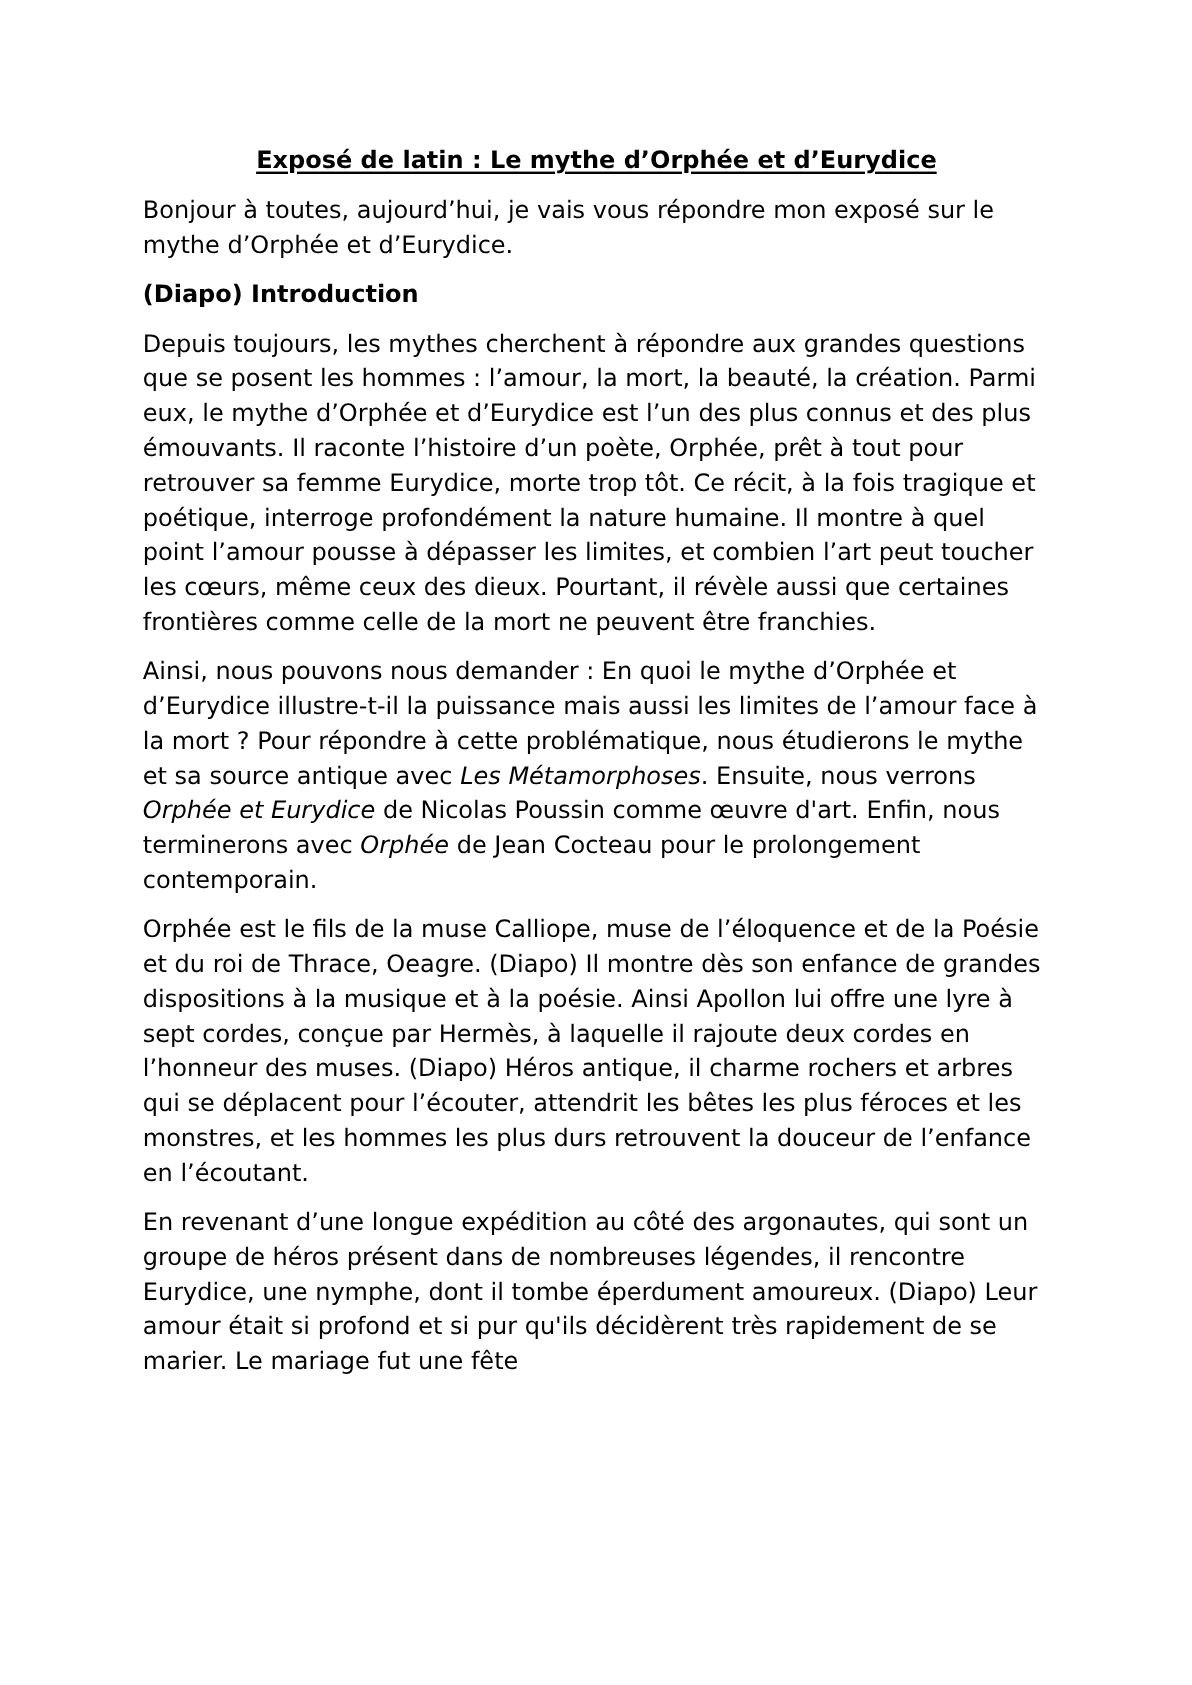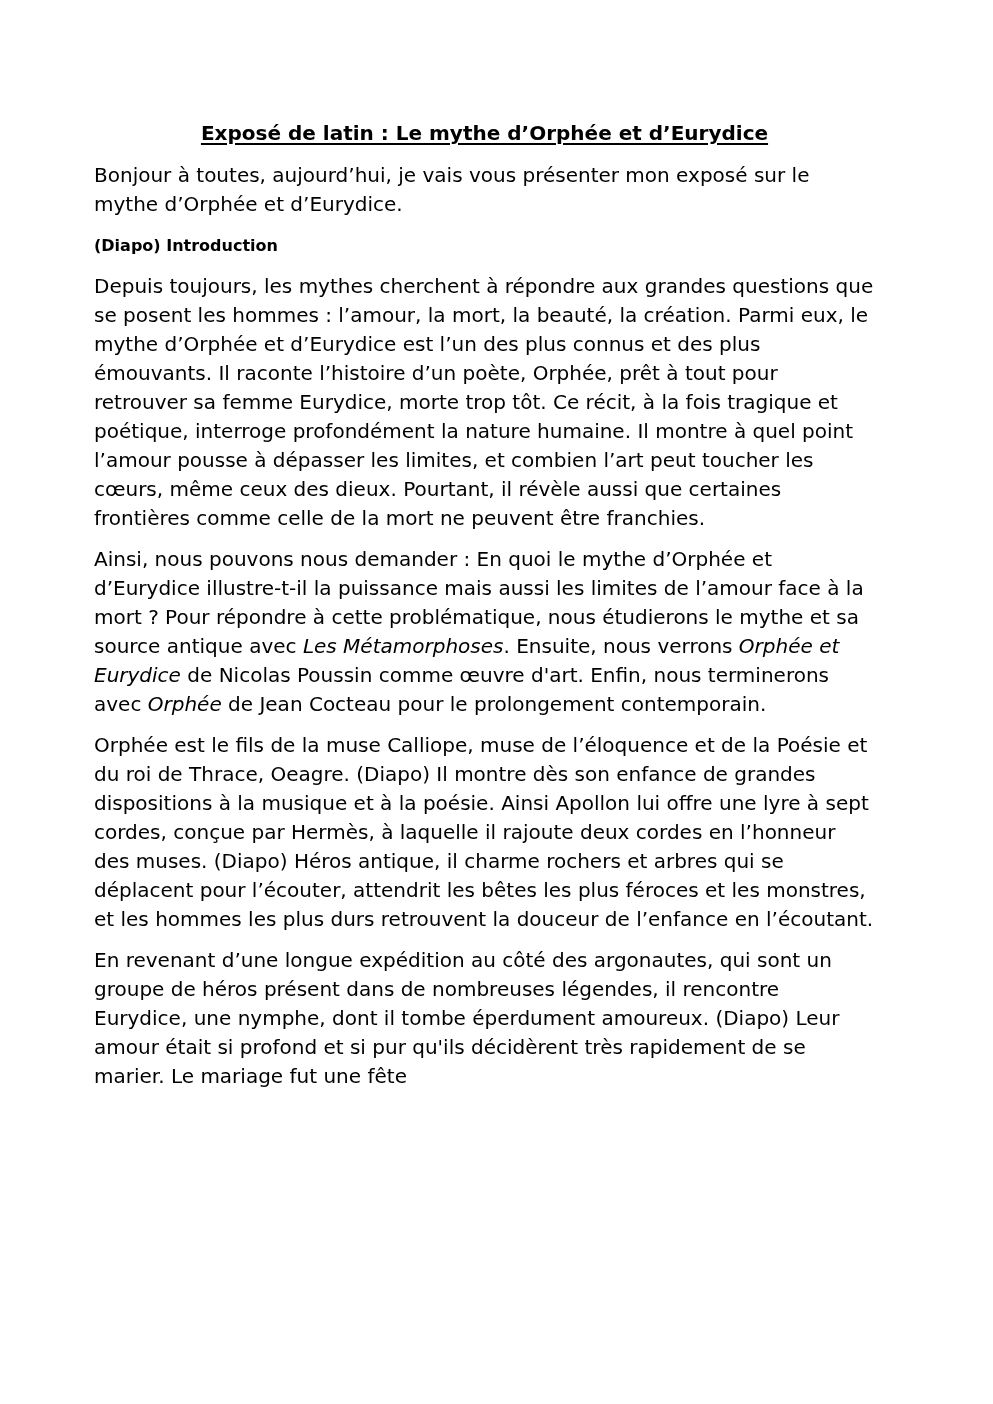--- a/index.html
+++ b/index.html
@@ -5,21 +5,21 @@
   html, body {
     margin: 0;
     padding: 0;
     background: #ffffff;
   }
   .page {
     position: relative;
     width: 993px;
     height: 1404px;
     box-sizing: border-box;
-    padding: 118px 118px 0 94px;
+    padding: 118px 118px 0 119px;
     background: #ffffff;
     color: #000000;
     font-family: "DejaVu Sans", "Liberation Sans", sans-serif;
     font-size: 20px;
     line-height: 29px;
     overflow: hidden;
   }
   .doc-title {
     margin: 0 0 13px 0;
     font-size: 20px;
@@ -30,21 +30,21 @@
   .doc-title .underlined {
     text-decoration: underline;
     text-decoration-thickness: 2px;
     text-underline-offset: 3px;
   }
   p.body-par {
     margin: 0 0 12px 0;
   }
   h2.sub-heading {
     margin: 0 0 12px 0;
-    font-size: 16px;
+    font-size: 20px;
     line-height: 29px;
     font-weight: bold;
   }
   h2.numbered-heading {
     margin: 1px 0 13px 0;
     padding-left: 27px;
     font-size: 22px;
     line-height: 31px;
     font-weight: bold;
   }
@@ -54,21 +54,21 @@
   }
   i { }
 </style>
 </head>
 <body>
 
 <div class="page">
 
   <h1 class="doc-title"><span class="underlined">Exposé de latin : Le mythe d’Orphée et d’Eurydice</span></h1>
 
-  <p class="body-par">Bonjour à toutes, aujourd’hui, je vais vous présenter mon exposé sur le mythe d’Orphée et d’Eurydice.</p>
+  <p class="body-par">Bonjour à toutes, aujourd’hui, je vais vous répondre mon exposé sur le mythe d’Orphée et d’Eurydice.</p>
 
   <h2 class="sub-heading">(Diapo) Introduction</h2>
 
   <p class="body-par">Depuis toujours, les mythes cherchent à répondre aux grandes questions que se posent les hommes : l’amour, la mort, la beauté, la création. Parmi eux, le mythe d’Orphée et d’Eurydice est l’un des plus connus et des plus émouvants. Il raconte l’histoire d’un poète, Orphée, prêt à tout pour retrouver sa femme Eurydice, morte trop tôt. Ce récit, à la fois tragique et poétique, interroge profondément la nature humaine. Il montre à quel point l’amour pousse à dépasser les limites, et combien l’art peut toucher les cœurs, même ceux des dieux. Pourtant, il révèle aussi que certaines frontières comme celle de la mort ne peuvent être franchies.</p>
 
 
   <p class="body-par"><span>Ainsi, nous pouvons nous demander : En quoi le mythe d’Orphée et d’Eurydice illustre-t-il la puissance mais aussi les limites de l’amour face à la mort ? Pour répondre à cette problématique, nous étudierons le mythe et sa source antique avec </span><i>Les Métamorphoses</i><span>. Ensuite, nous verrons </span><i>Orphée et Eurydice</i><span> de Nicolas Poussin comme œuvre d'art. Enfin, nous terminerons avec </span><i>Orphée</i><span> de Jean Cocteau pour le prolongement contemporain.</span></p>
 
 
   <p class="body-par">Orphée est le fils de la muse Calliope, muse de l’éloquence et de la Poésie et du roi de Thrace, Oeagre. (Diapo) Il montre dès son enfance de grandes dispositions à la musique et à la poésie. Ainsi Apollon lui offre une lyre à sept cordes, conçue par Hermès, à laquelle il rajoute deux cordes en l’honneur des muses. (Diapo) Héros antique, il charme rochers et arbres qui se déplacent pour l’écouter, attendrit les bêtes les plus féroces et les monstres, et les hommes les plus durs retrouvent la douceur de l’enfance en l’écoutant.</p>

